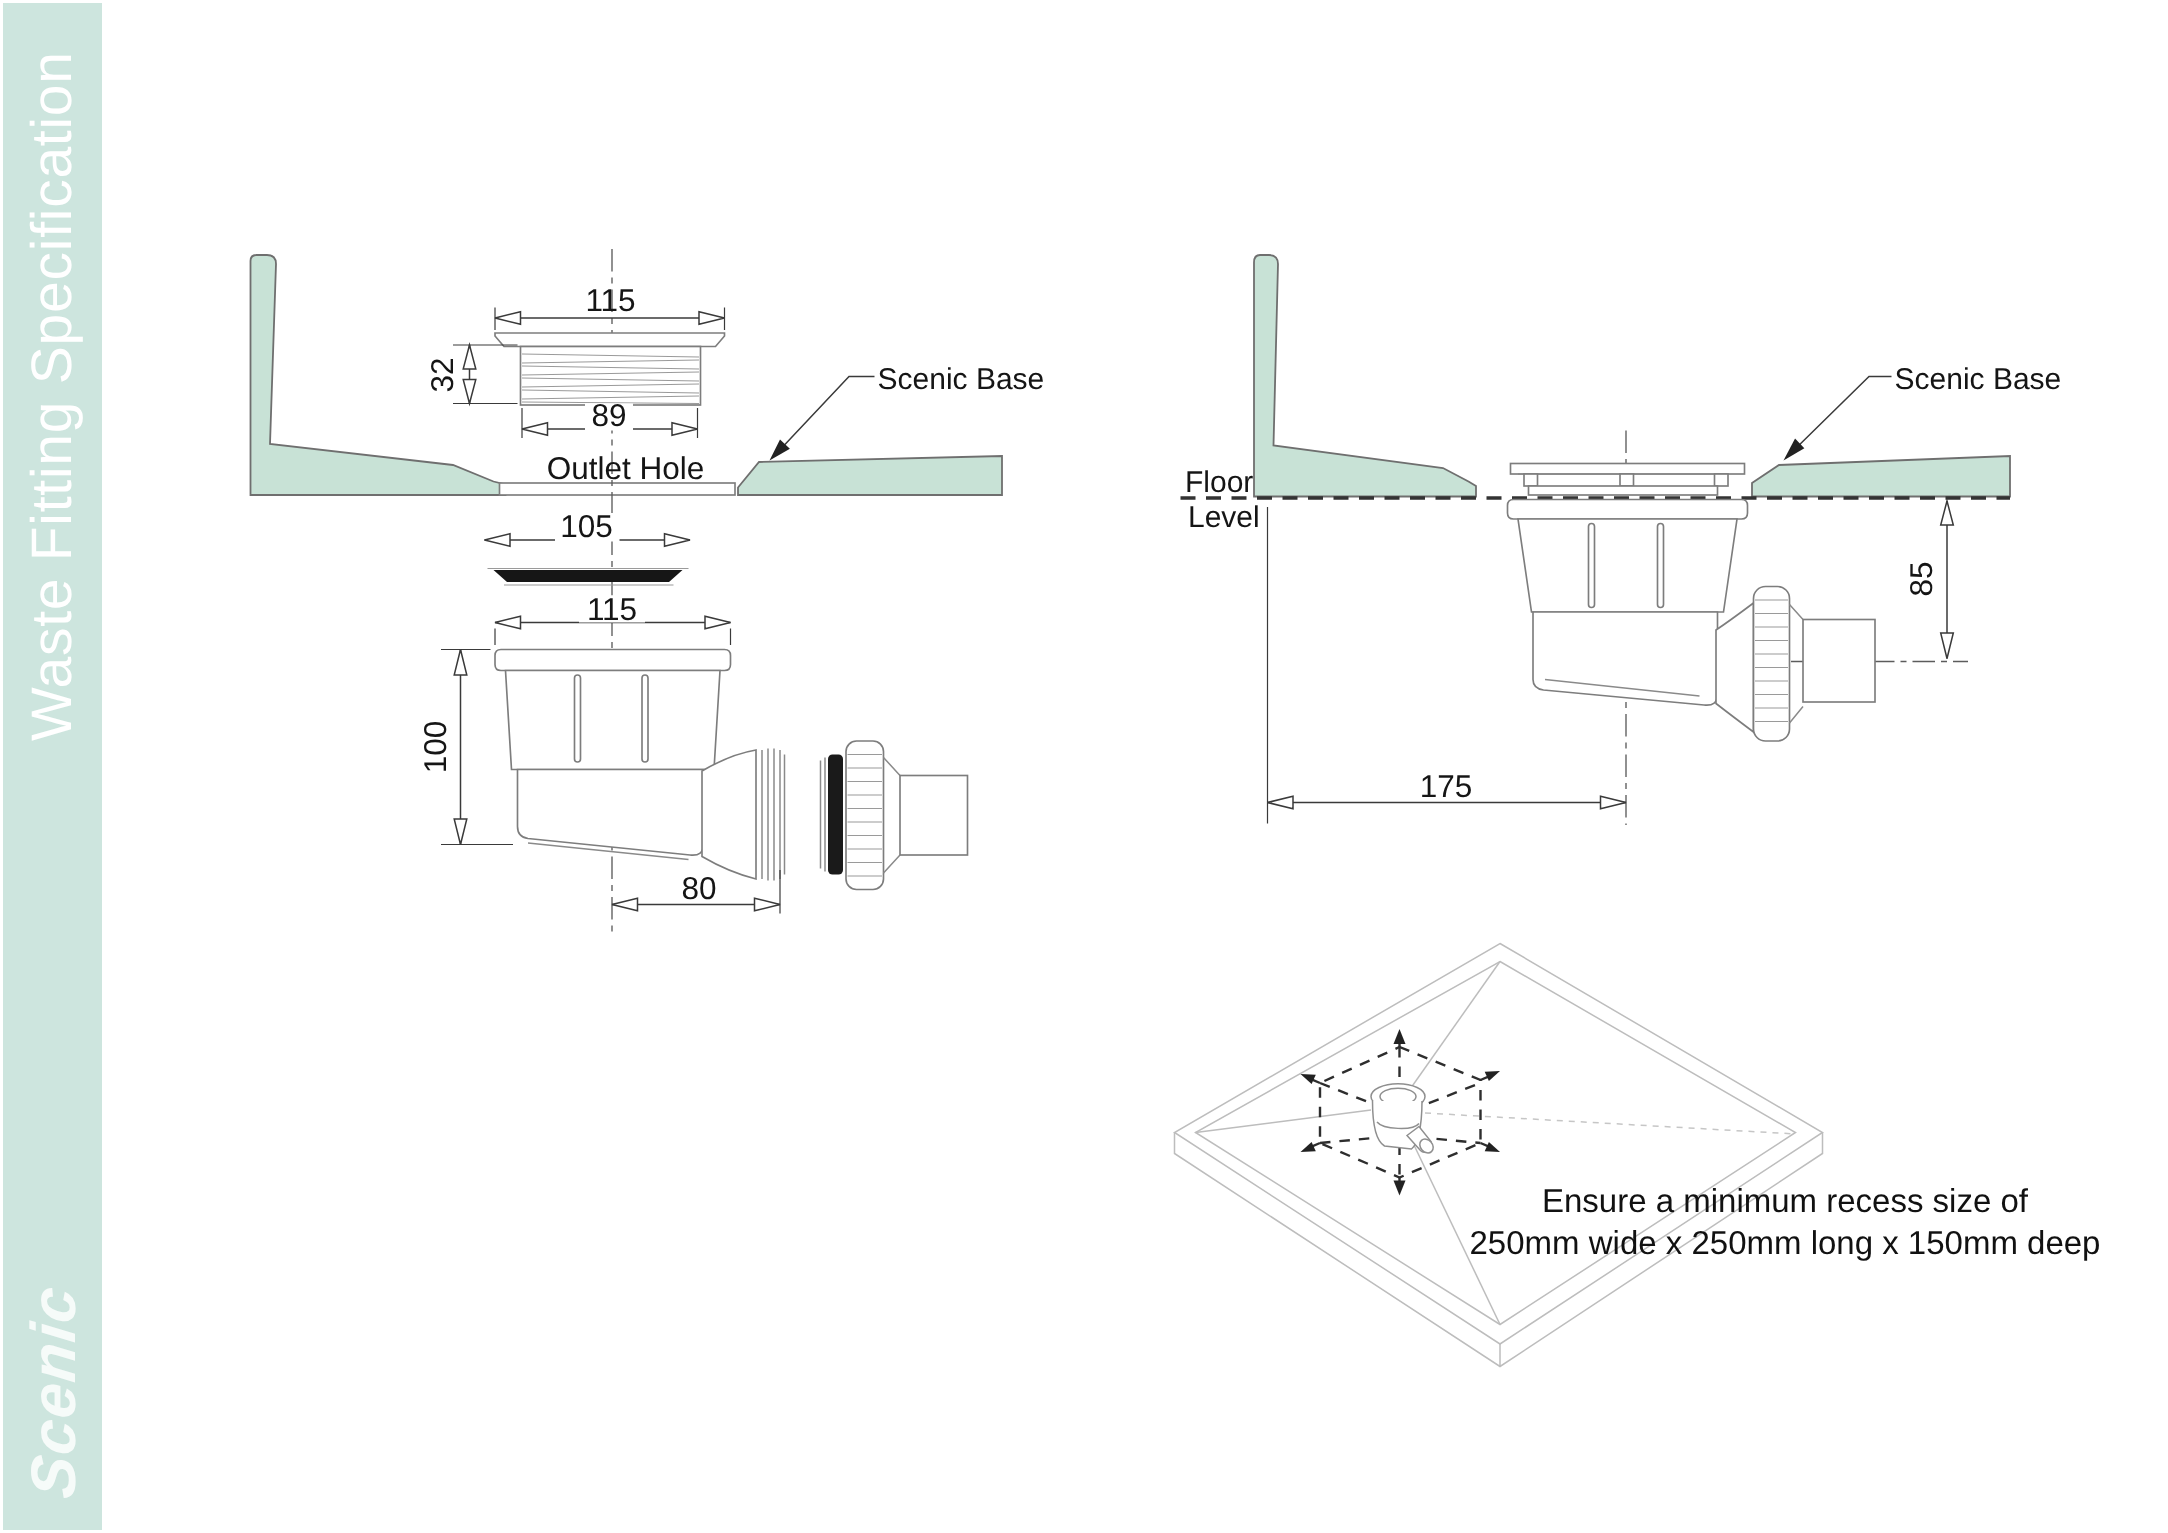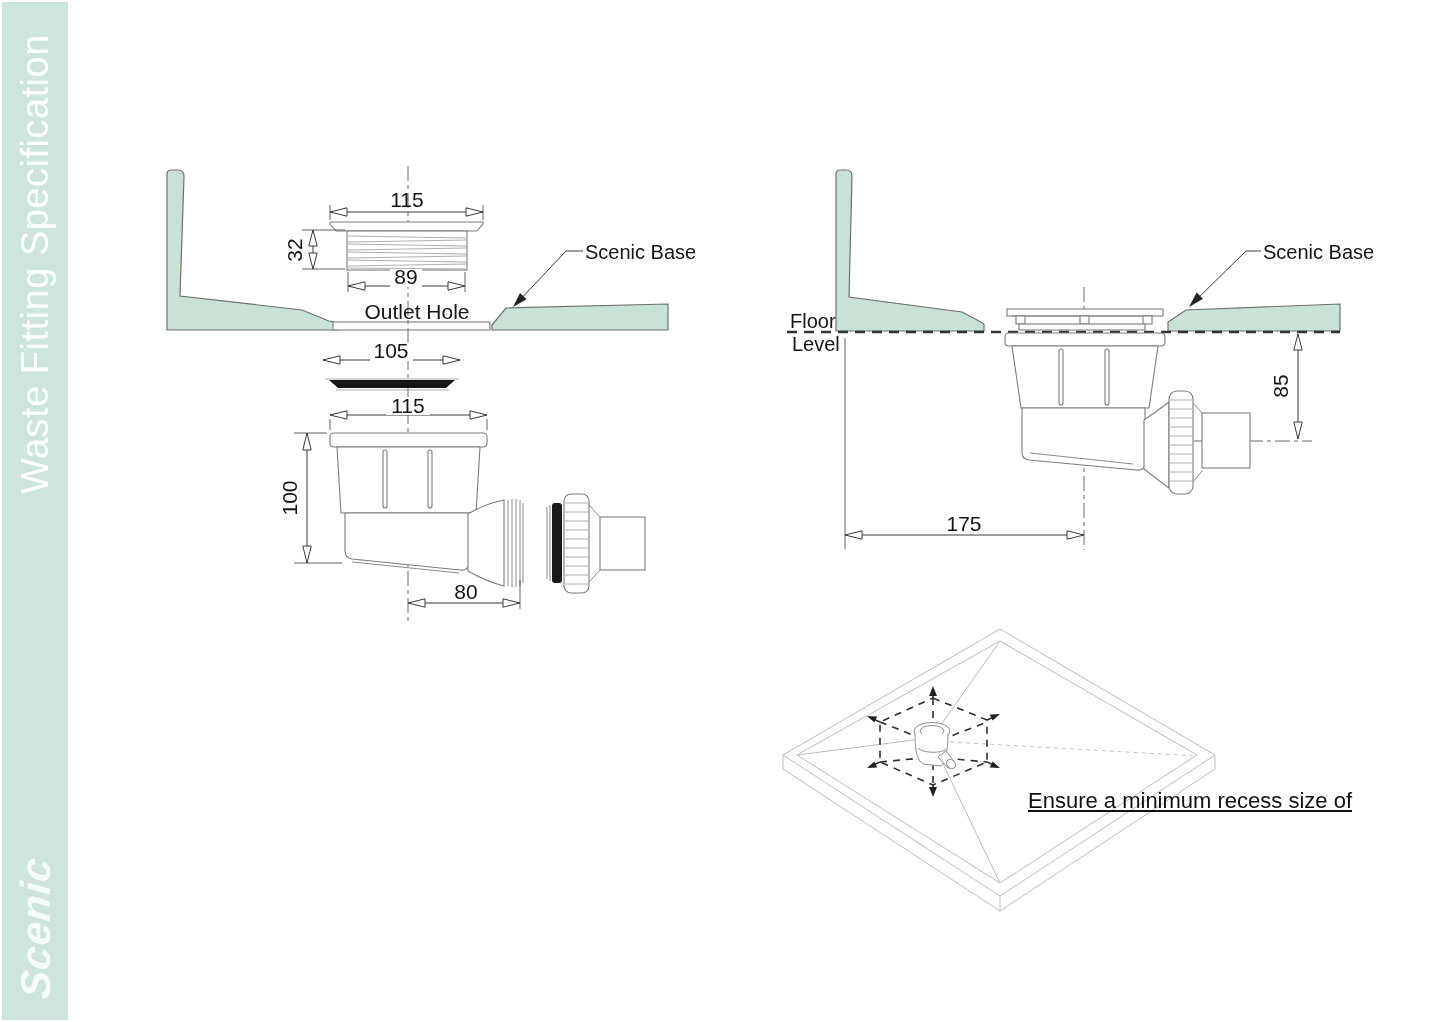--- a/index.html
+++ b/index.html
@@ -37,21 +37,21 @@
   .sol{fill:#222222;stroke:none;}
   .cl{fill:none;stroke:#5c5c5c;stroke-width:0.9;stroke-dasharray:15 4 4 4;}
   .floor{fill:none;stroke:#333333;stroke-width:2.4;stroke-dasharray:10 7;}
   .iso{fill:none;stroke:#bdbdbd;stroke-width:1;}
   .isod{fill:none;stroke:#c6c6c6;stroke-width:1;stroke-dasharray:4 4;}
   .cube{fill:none;stroke:#2e2e2e;stroke-width:1.6;stroke-dasharray:7 6;}
   .drain{fill:#ffffff;stroke:#8f8f8f;stroke-width:1;}
   .bgw{fill:#ffffff;stroke:none;}
   .note{
     position:absolute;left:948px;top:787px;width:484px;text-align:center;
-    font-size:22px;line-height:28px;color:#111111;text-decoration:underline;
+    font-size:22px;line-height:28px;color:#111111;
   }
 </style>
 </head>
 <body style="--sidebar-bg: #cde5de; --base-fill: #c8e2d6;">
 
 <div class="sidebar">
   <div class="v-title">Waste Fitting Specification</div>
   <div class="v-brand">Scenic</div>
 </div>
 
@@ -274,13 +274,14 @@
       <path class="drain" d="M915,734 C915,753 918,761 923,764 L941,766 C945,763 948,752 948,734"></path>
       <path class="drain" d="M918,748 C922,753 942,754 946,749"></path>
       <path class="drain" d="M938,757 L947,767 C950,770 955,766 954,761 L946,751 Z"></path>
       <ellipse class="drain" cx="951" cy="764" rx="4" ry="5" transform="rotate(-42 951 764)"></ellipse>
     </g>
   </g>
 </svg>
 
 <div class="note">
   <div>Ensure a minimum recess size of</div>
+  <div>250mm wide x 250mm long x 150mm deep</div>
 </div>
 
 </body></html>

